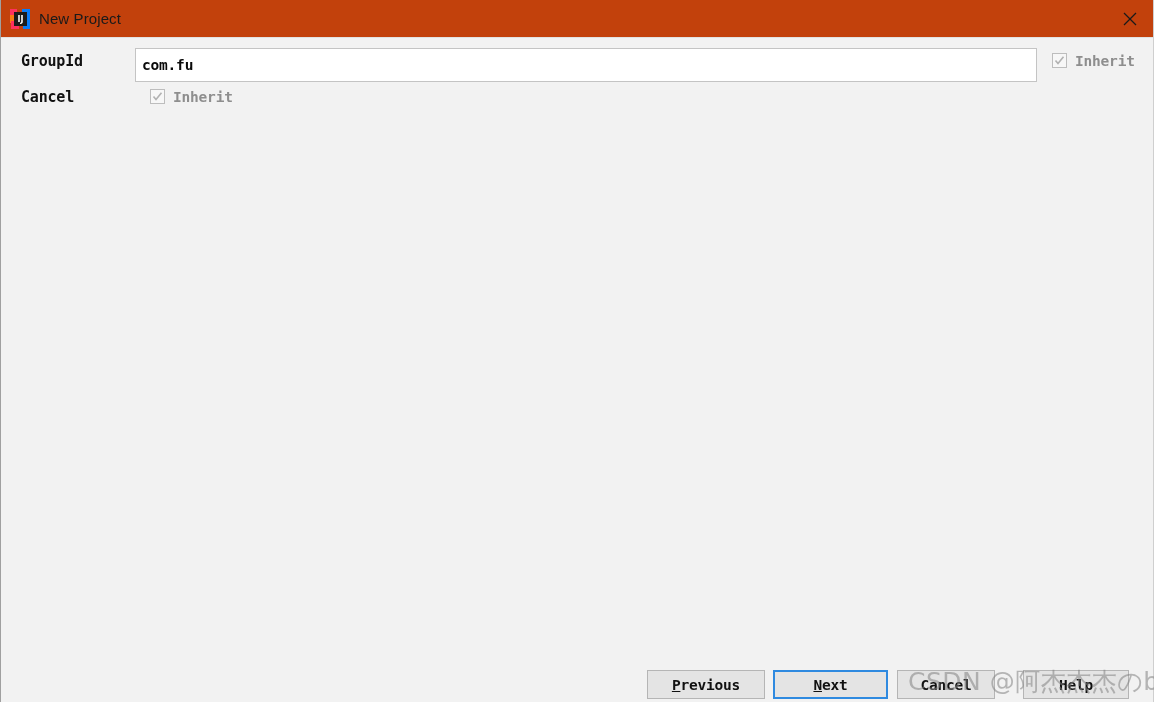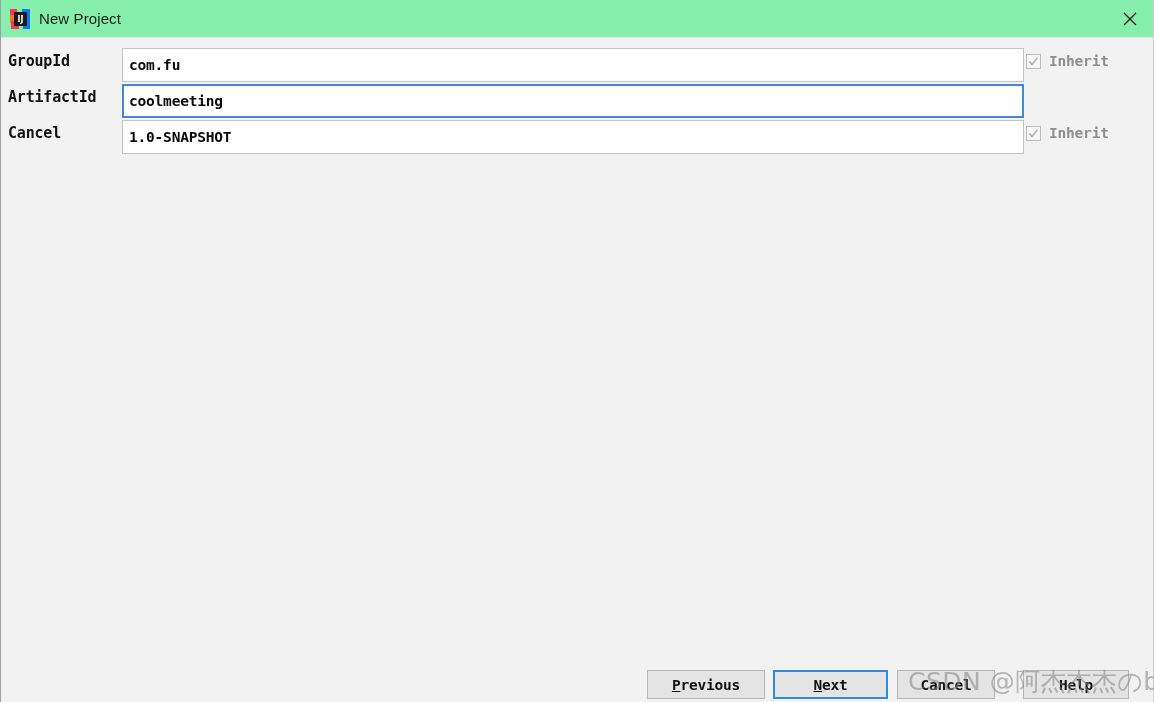--- a/index.html
+++ b/index.html
@@ -23,21 +23,21 @@
     border-left: 1px solid #a0a0a0;
     border-right: 1px solid #cfcfcf;
     background: #f2f2f2;
     display: flex;
     flex-direction: column;
   }
 
   
   #titlebar {
     height: 38px;
-    background: #86efac;
+    background: #c2410c;
     border-bottom: 1px solid #e2e2e2;
     display: flex;
     align-items: center;
     flex: 0 0 auto;
     position: relative;
   }
 
   #app-icon {
     width: 20px;
     height: 20px;
@@ -75,21 +75,21 @@
     position: relative;
     background: #f2f2f2;
     padding: 9px 0 0 0;
   }
 
   .form-row {
     display: flex;
     align-items: center;
     height: 28px;
     margin-bottom: 8px;
-    padding-left: 7px;
+    padding-left: 20px;
   }
 
   .form-label {
     width: 114px;
     flex: 0 0 114px;
     font-family: "DejaVu Sans Mono", "Liberation Mono", monospace;
     font-size: 15px;
     font-weight: bold;
     color: #111111;
     letter-spacing: -0.2px;
@@ -116,22 +116,22 @@
     outline: none;
   }
 
   .text-field.focused {
     border: 1px solid #3d8ad9;
     box-shadow: 0 0 0 1px #3d8ad9 inset;
   }
 
   .inherit-group {
     display: flex;
-    align-items: flex-end;
-    margin-left: 2px;
+    align-items: flex-start;
+    margin-left: 15px;
     flex: 0 0 auto;
   }
 
   .inherit-box {
     width: 15px;
     height: 15px;
     border: 1px solid #bdbdbd;
     background: #f7f7f7;
     display: inline-flex;
     align-items: center;
@@ -246,33 +246,23 @@
       <span class="inherit-group">
         <span class="inherit-box">
           <svg width="11" height="11" viewBox="0 0 11 11">
             <polyline points="1.5,5.5 4,8.5 9.5,1.8" fill="none" stroke="#b2b2b2" stroke-width="1.6"></polyline>
           </svg>
         </span>
         <span class="inherit-label">Inherit</span>
       </span>
     </div>
 
-    <div class="form-row">
-      <span class="form-label">ArtifactId</span>
-      <span class="field-wrap">
-        <input class="text-field focused" type="text" value="coolmeeting" style="">
-      </span>
-      <span class="inherit-spacer"></span>
-    </div>
 
     <div class="form-row">
       <span class="form-label">Cancel</span>
-      <span class="field-wrap">
-        <input class="text-field" type="text" value="1.0-SNAPSHOT" style="">
-      </span>
       <span class="inherit-group">
         <span class="inherit-box">
           <svg width="11" height="11" viewBox="0 0 11 11">
             <polyline points="1.5,5.5 4,8.5 9.5,1.8" fill="none" stroke="#b2b2b2" stroke-width="1.6"></polyline>
           </svg>
         </span>
         <span class="inherit-label">Inherit</span>
       </span>
     </div>
 

